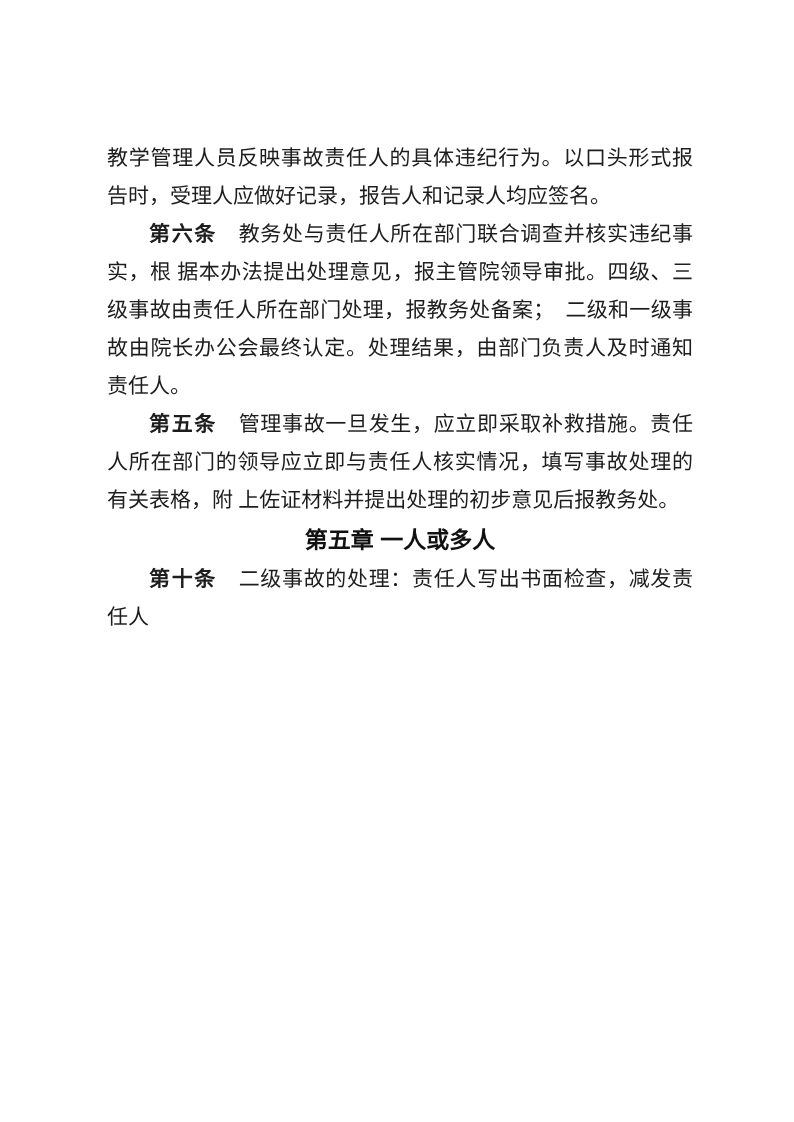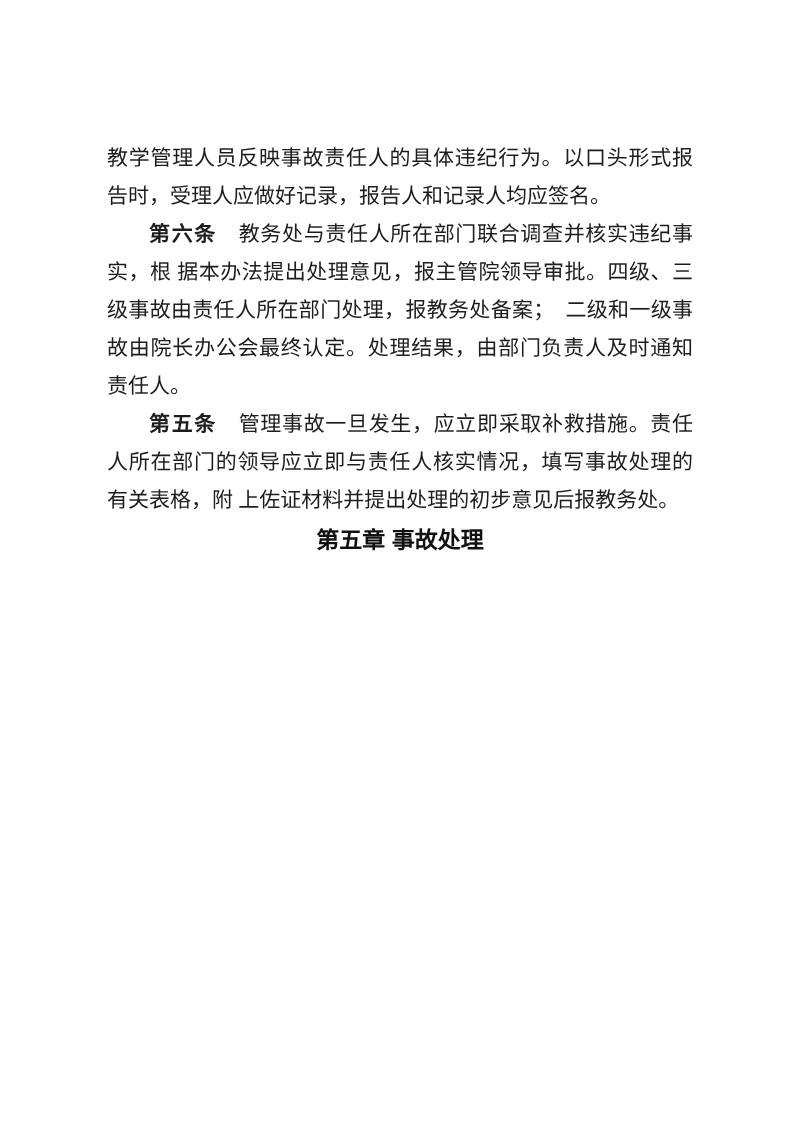--- a/index.html
+++ b/index.html
@@ -49,15 +49,16 @@
   }
 </style>
 </head>
 <body>
 
 <div class="page">
   <div class="content" style="color: rgb(29, 29, 29);">
       <p class="para no-indent">教学管理人员反映事故责任人的具体违纪行为。以口头形式报告时，受理人应做好记录，报告人和记录人均应签名。</p>
       <p class="para"><b>第六条</b>　教务处与责任人所在部门联合调查并核实违纪事实，根 据本办法提出处理意见，报主管院领导审批。四级、三级事故由责任人所在部门处理，报教务处备案；　二级和一级事故由院长办公会最终认定。处理结果，由部门负责人及时通知责任人。</p>
       <p class="para"><b>第五条</b>　管理事故一旦发生，应立即采取补救措施。责任人所在部门的领导应立即与责任人核实情况，填写事故处理的有关表格，附 上佐证材料并提出处理的初步意见后报教务处。</p>
-      <div class="chapter">第五章 事故处理</div>
+      <div class="chapter">第五章 一人或多人</div>
+      <p class="para"><b>第十条</b>　二级事故的处理：责任人写出书面检查，减发责任人</p>
     </div>
 </div>
 
 </body></html>

